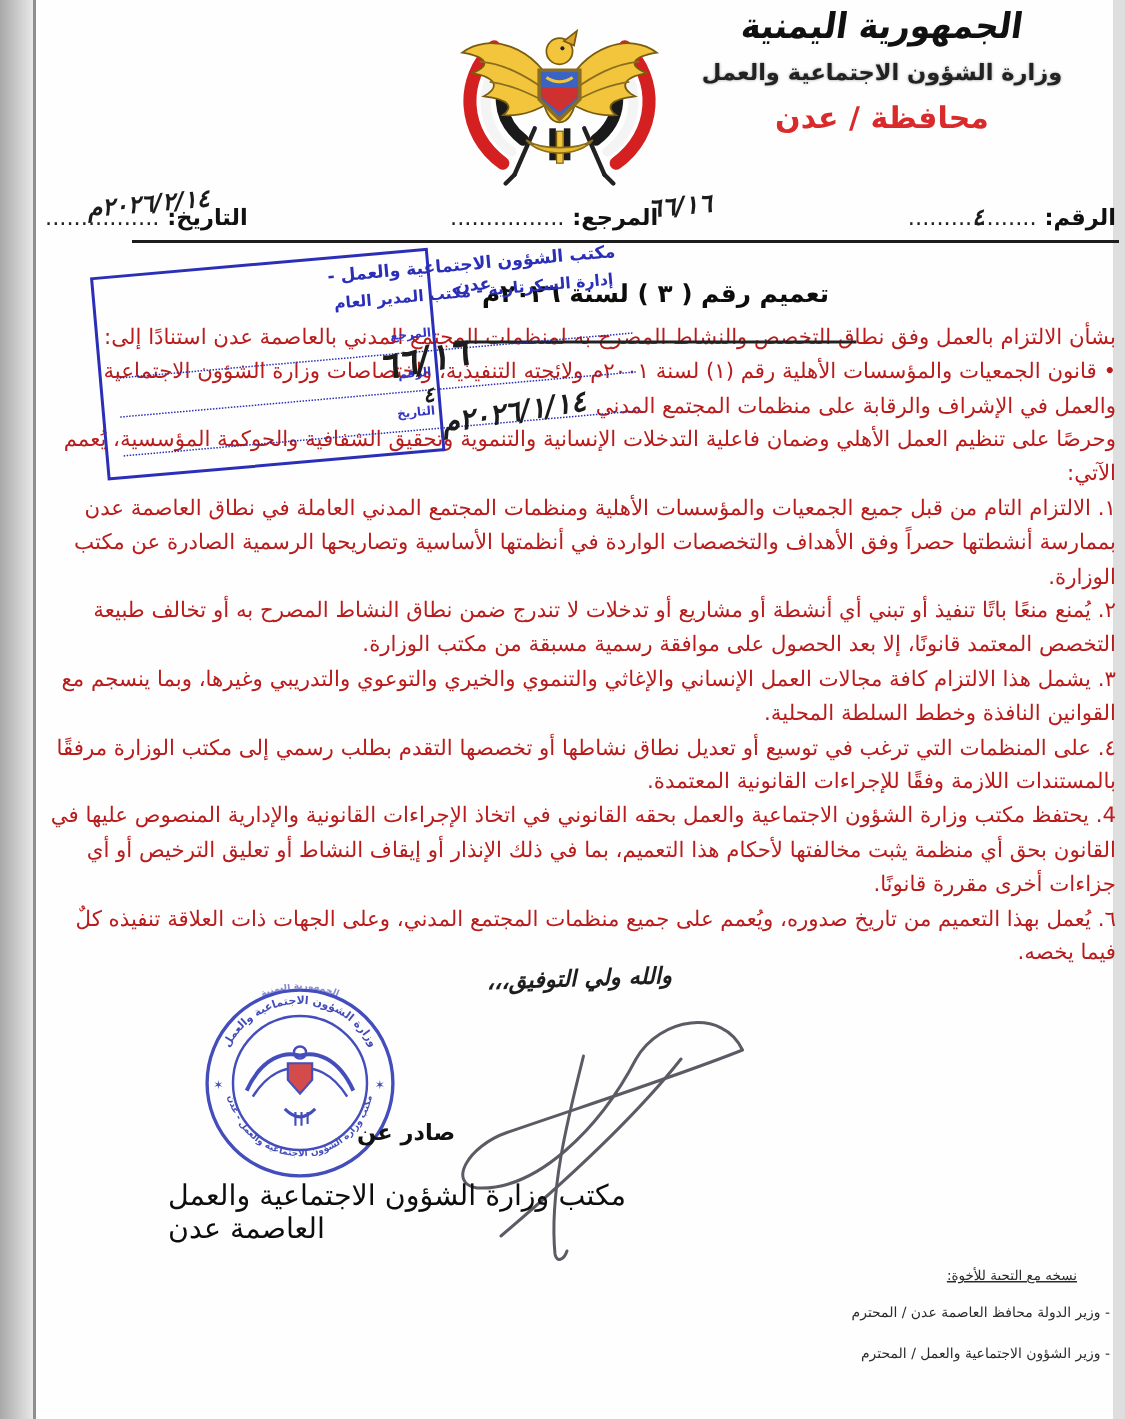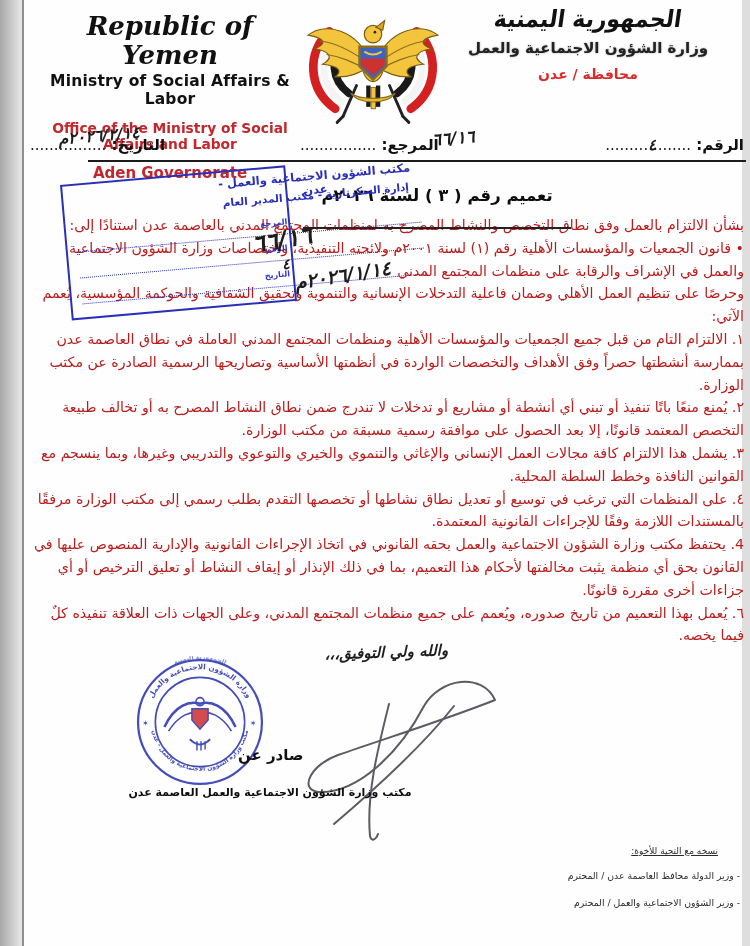--- a/index.html
+++ b/index.html
@@ -17,21 +17,21 @@
   .hdr-left{position:absolute;left:40px;top:12px;width:260px;text-align:center;color:#111;}
   .hl1{font-family:"DejaVu Serif",serif;font-style:italic;font-weight:bold;font-size:26px;line-height:1.1;}
   .hl2{font-weight:bold;font-size:15.5px;margin-top:3px;letter-spacing:.2px;}
   .hl3{color:#c1272d;font-weight:bold;font-size:13.8px;margin-top:12px;}
   .hl4{color:#c1272d;font-weight:bold;font-size:15px;margin-top:12px;}
   .emblem{position:absolute;left:299px;top:8px;width:148px;height:126px;}
   .hdr-right{position:absolute;right:12px;top:6px;width:300px;text-align:center;color:#111;}
   .hr1{font-weight:bold;font-size:22px;transform:skewX(-8deg) scaleY(1.08);letter-spacing:-1px;}
   .hr2{font-weight:bold;font-size:15px;margin-top:8px;color:#222;text-shadow:0 0 2px #999;}
   .hr3{color:#d92b2b;font-weight:bold;font-size:14.5px;margin-top:7px;}
-  .hr4{color:#d92b2b;font-weight:bold;font-size:14px;margin-top:9px;}
+  .hr4{color:#d92b2b;font-weight:bold;font-size:20px;margin-top:9px;}
   
   .field{position:absolute;top:136px;font-size:15px;font-weight:bold;color:#111;white-space:nowrap;}
   .field .dots{font-weight:normal;letter-spacing:1px;color:#222;}
   .f-number{right:6px;}
   .f-reference{left:300px;text-align:right;}
   .f-date{left:30px;}
   .rule{position:absolute;left:88px;right:4px;top:160px;height:0;border-top:2.2px solid #1c1c1c;}
   
   .hand{position:absolute;font-family:"DejaVu Sans",sans-serif;font-style:italic;font-weight:bold;
     color:#1c1c1c;z-index:6;white-space:nowrap;}
@@ -50,41 +50,35 @@
   
   .body-text{position:absolute;left:28px;top:214px;width:716px;height:438px;overflow:hidden;
     direction:rtl;text-align:right;font-size:14.2px;line-height:22.8px;color:#b91c1c;z-index:1;}
   .body-text p{margin:0;}
   
   .salutation{position:absolute;left:288px;top:644px;width:160px;font-weight:bold;font-style:italic;
     font-size:15px;color:#1e1e1e;transform:rotate(-2deg);direction:rtl;z-index:2;}
   .round-stamp{position:absolute;left:134px;top:656px;width:132px;height:132px;z-index:2;opacity:.88;}
   .signature{position:absolute;left:198px;top:662px;width:322px;height:186px;z-index:3;}
   .issued-from{position:absolute;left:238px;top:746px;font-weight:bold;font-size:15px;color:#111;z-index:4;direction:rtl;}
-  .issuer{position:absolute;left:112px;top:786px;width:316px;text-align:center;font-weight:bold;
-    font-size:11px;color:#0d0d0d;direction:rtl;z-index:4;}
+  .issuer{position:absolute;left:112px;top:786px;width:316px;text-align:left;font-weight:normal;
+    font-size:19px;color:#0d0d0d;direction:rtl;z-index:4;}
   
   .footer{position:absolute;right:10px;top:846px;width:215px;direction:rtl;text-align:right;
     color:#2a2a2a;font-size:9.5px;}
   .cc-head{margin-right:22px;text-decoration:underline;font-size:9px;margin-bottom:14px;}
   .cc-item{white-space:nowrap;margin-bottom:16px;font-size:9.3px;}
 </style>
 </head>
 <body>
 
 <div class="page">
   <div class="scan-left"></div>
   <div class="scan-right"></div>
 
-  <div class="hdr-left">
-    <div class="hl1">Republic of Yemen</div>
-    <div class="hl2">Ministry of Social Affairs &amp; Labor</div>
-    <div class="hl3">Office of the Ministry of Social Affairs and Labor</div>
-    <div class="hl4">Aden Governorate</div>
-  </div>
 
   <div class="emblem">
     <svg viewBox="0 0 150 130" width="148" height="126" xmlns="http://www.w3.org/2000/svg">
 
       <g stroke-linecap="round" fill="none">
         <path d="M30,24 C6,46 8,84 36,104" stroke="#d42020" stroke-width="9"></path>
         <path d="M38,30 C18,49 20,80 42,96" stroke="#f4f4f4" stroke-width="7"></path>
         <path d="M46,36 C30,51 32,74 50,88" stroke="#1a1a1a" stroke-width="8"></path>
       </g>
       <g stroke-linecap="round" fill="none">

